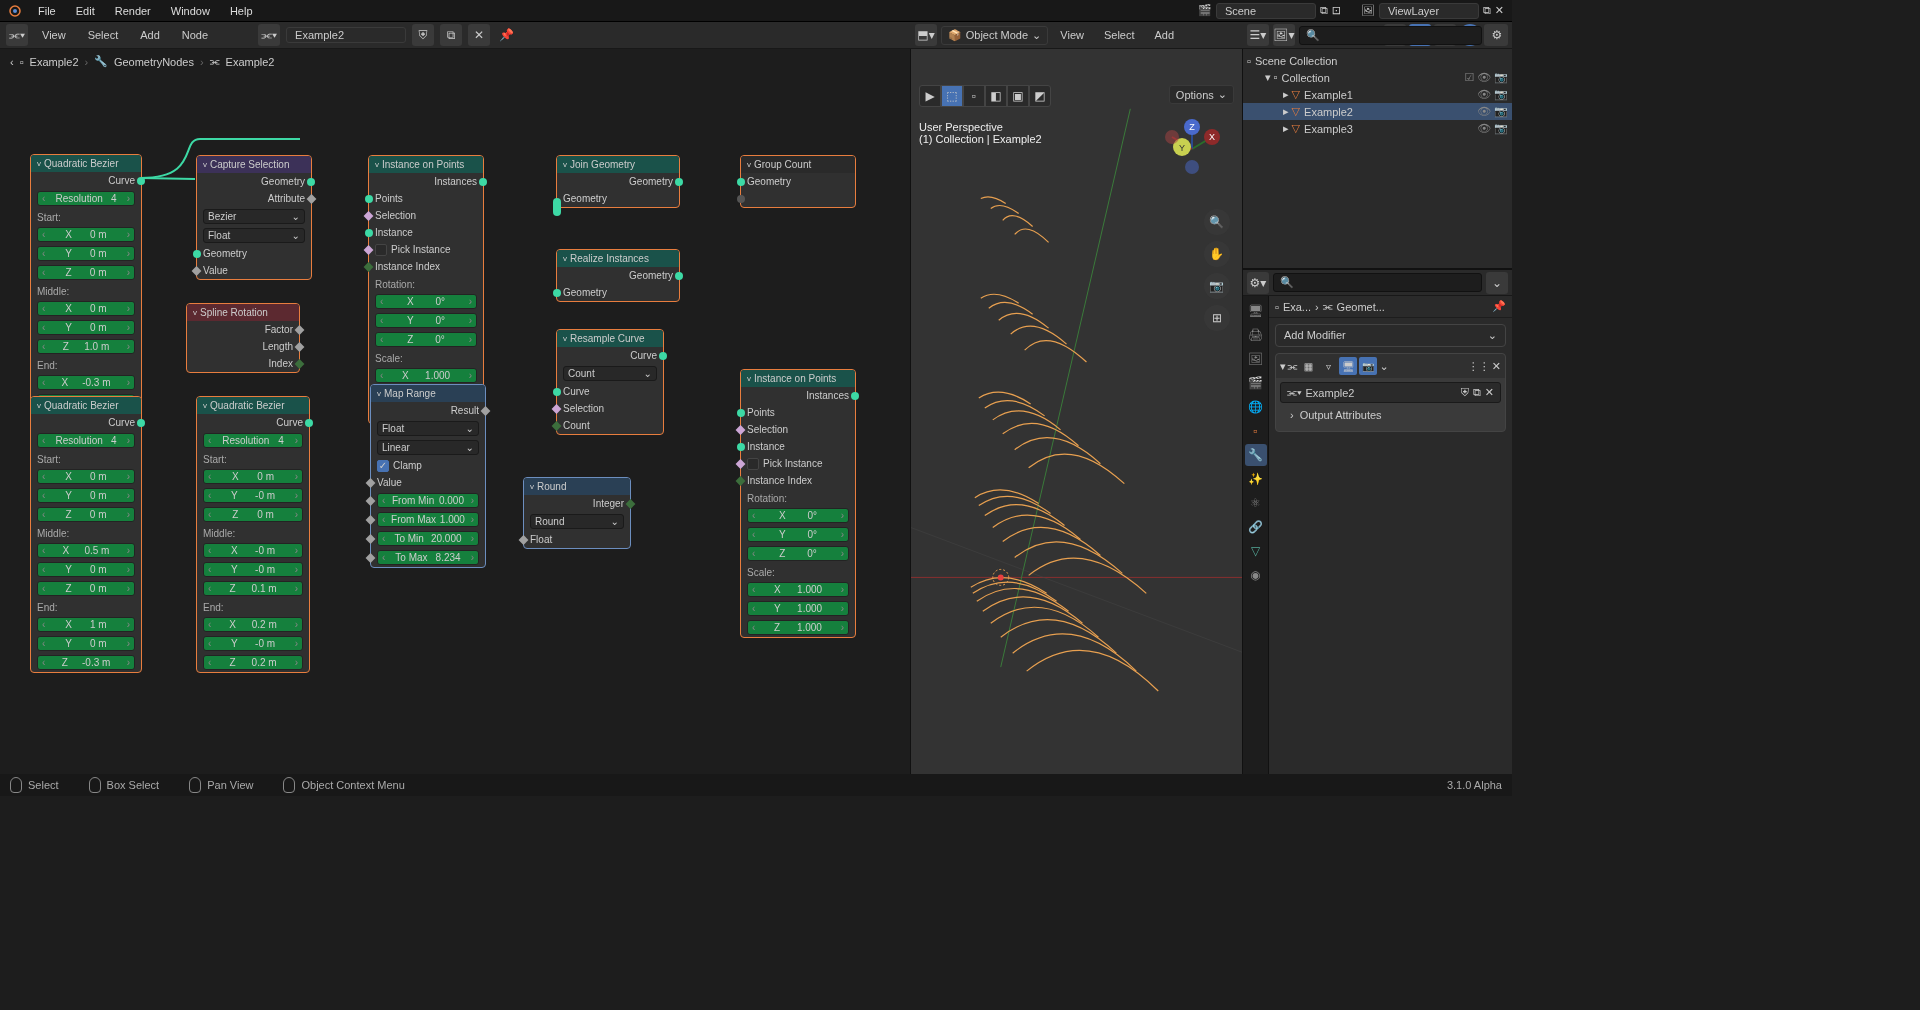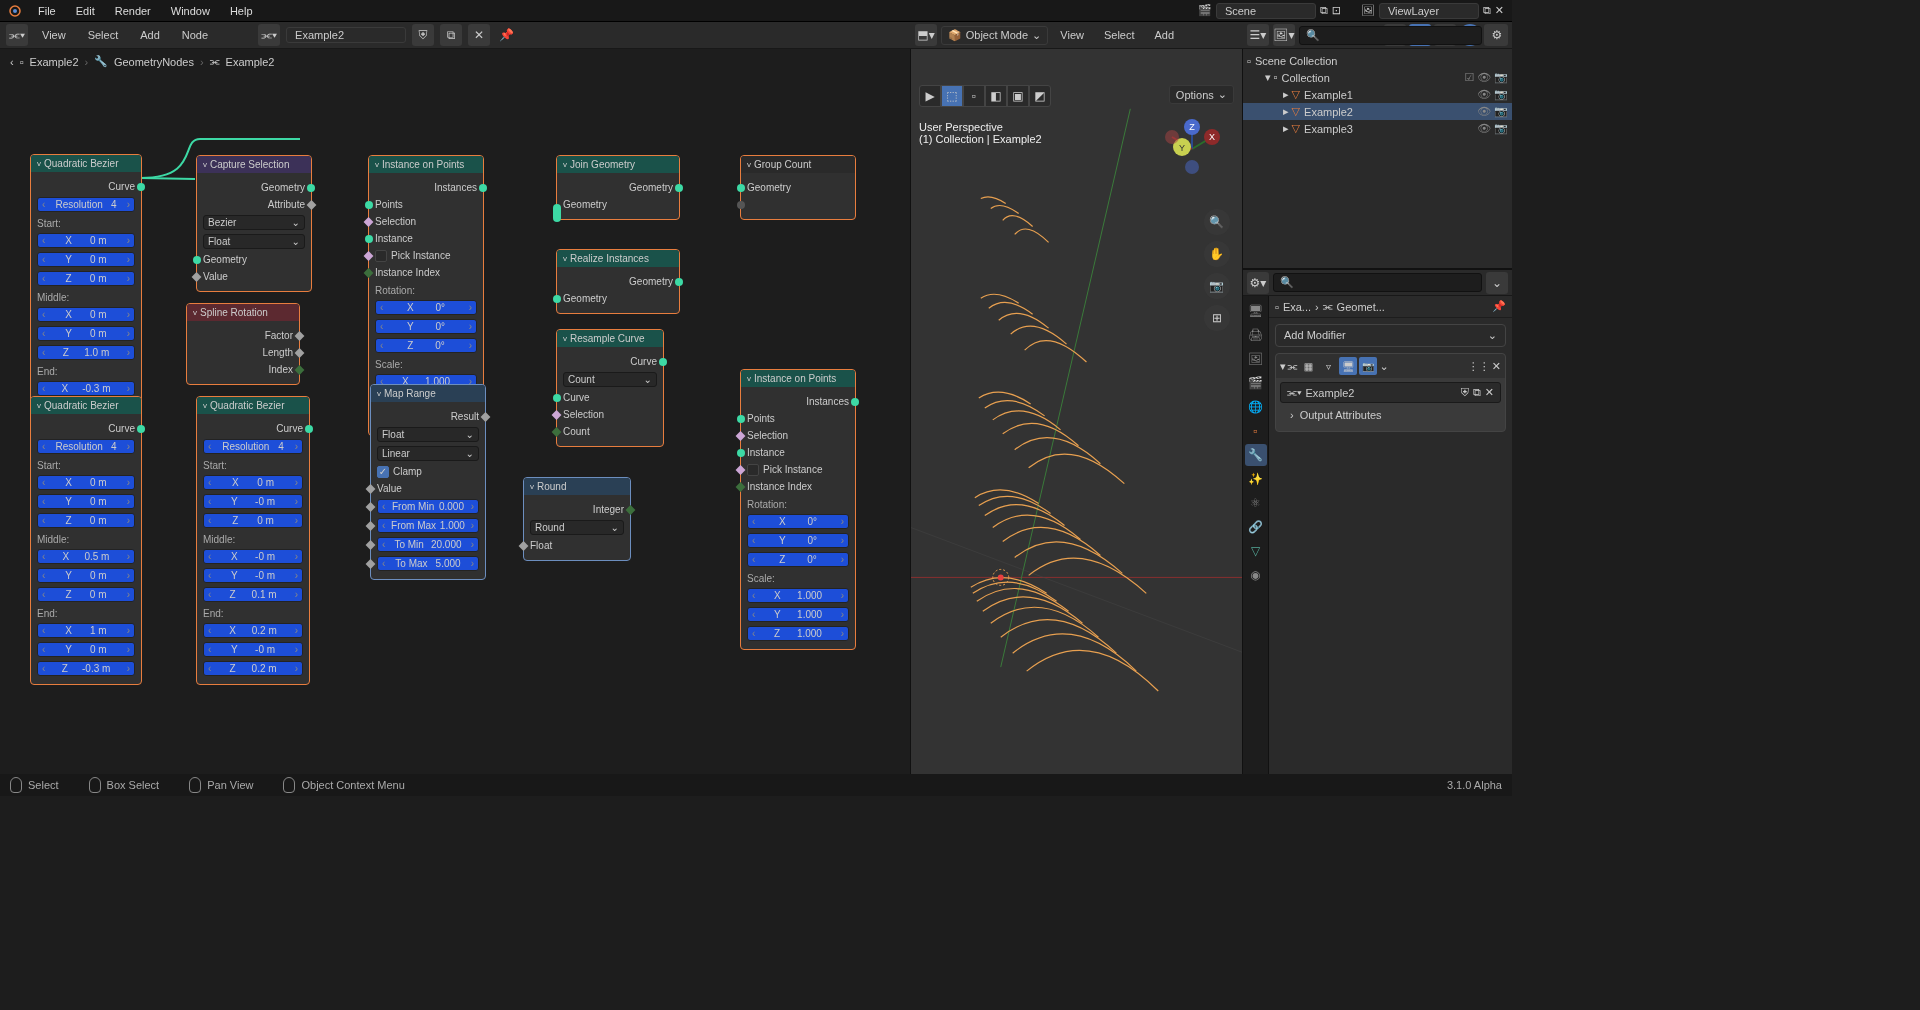--- a/index.html
+++ b/index.html
@@ -21,33 +21,33 @@
 .breadcrumb { position:absolute; top:6px; left:10px; display:flex; align-items:center; gap:6px; color:#ccc; z-index:5; }
 .breadcrumb .sep { color:#666; }
 .node { position:absolute; background:#303030; border:1px solid #e87d3e; border-radius:4px; font-size:10px; }
 .node.blue { border-color:#6c8ebf; }
 .node-header { padding:3px 6px; border-radius:3px 3px 0 0; display:flex; align-items:center; gap:3px; cursor:pointer; }
 .node-header.teal { background:#1a524a; }
 .node-header.purple { background:#3c3158; }
 .node-header.red { background:#5c2930; }
 .node-header.blue { background:#2a4055; }
 .node-header .chev { font-size:8px; }
-.node-body { padding:6px 0;text-align:right; }
+.node-body { padding:0 0;text-align:right; }
 .node-row { padding:2px 6px; display:flex; align-items:center; position:relative; min-height:17px; }
 .node-row.right { justify-content:flex-end; }
 .node-row.subhead { color:#aaa; padding-top:4px; }
 .socket { width:8px; height:8px; border-radius:50%; position:absolute; top:50%; transform:translateY(-50%); }
 .socket.out { right:-4px; }
 .socket.in { left:-4px; }
 .socket.geom { background:#3dd9a5; }
 .socket.val { background:#a1a1a1; }
 .socket.int { background:#3c6e3c; }
 .socket.bool { background:#cca6d6; }
 .socket.diamond { border-radius:0; transform:translateY(-50%) rotate(45deg); width:7px; height:7px; }
-.node-field { flex:1; background:#1d4ed8; border:1px solid #232323; border-radius:3px; padding:1px 4px; display:flex; justify-content:space-between; font-size:10px; }
+.node-field { flex:1; background:#15803d; border:1px solid #232323; border-radius:3px; padding:1px 4px; display:flex; justify-content:space-between; font-size:10px; }
 .node-field.arrows::before { content:'‹'; color:#888; margin-right:2px; }
 .node-field.arrows::after { content:'›'; color:#888; margin-left:2px; }
 .node-select { flex:1; background:#282828; border:1px solid #1a1a1a; border-radius:3px; padding:1px 4px; display:flex; justify-content:space-between; font-size:10px; }
 .node-check { width:12px; height:12px; border-radius:2px; background:#2a2a2a; border:1px solid #444; margin-right:4px; display:inline-flex; align-items:center; justify-content:center; }
 .node-check.on { background:#4772b3; border-color:#4772b3; }
 svg.wires { position:absolute; inset:0; pointer-events:none; z-index:0; }
 .viewport { width:332px; background:#333; border-left:1px solid #111; position:relative; }
 .vp-toolbar { height:27px; background:#2a2a2a; display:flex; align-items:center; padding:0 4px; gap:4px; border-bottom:1px solid #181818; margin-top:-27px; position:relative; z-index:2; }
 .vp-select { background:#2a2a2a; border:1px solid #3a3a3a; padding:2px 6px; border-radius:3px; display:flex; align-items:center; gap:4px; }
 .vp-overlay { position:absolute; top:44px; left:8px; color:#eee; z-index:3; }
@@ -428,21 +428,21 @@
             <span class="socket in val diamond"></span>
             <div class="node-field arrows">
               <span>To Min</span>
               <span>20.000</span>
             </div>
           </div>
         <div class="node-row">
             <span class="socket in val diamond"></span>
             <div class="node-field arrows">
               <span>To Max</span>
-              <span>5.000</span>
+              <span>8.234</span>
             </div>
           </div>
       </div>
     </div>
 
     <div class="node" style="left:30px;top:347px;width:112px">
       <div class="node-header teal">
           <span class="chev">v</span>
           <span>Quadratic Bezier</span>
         </div>

